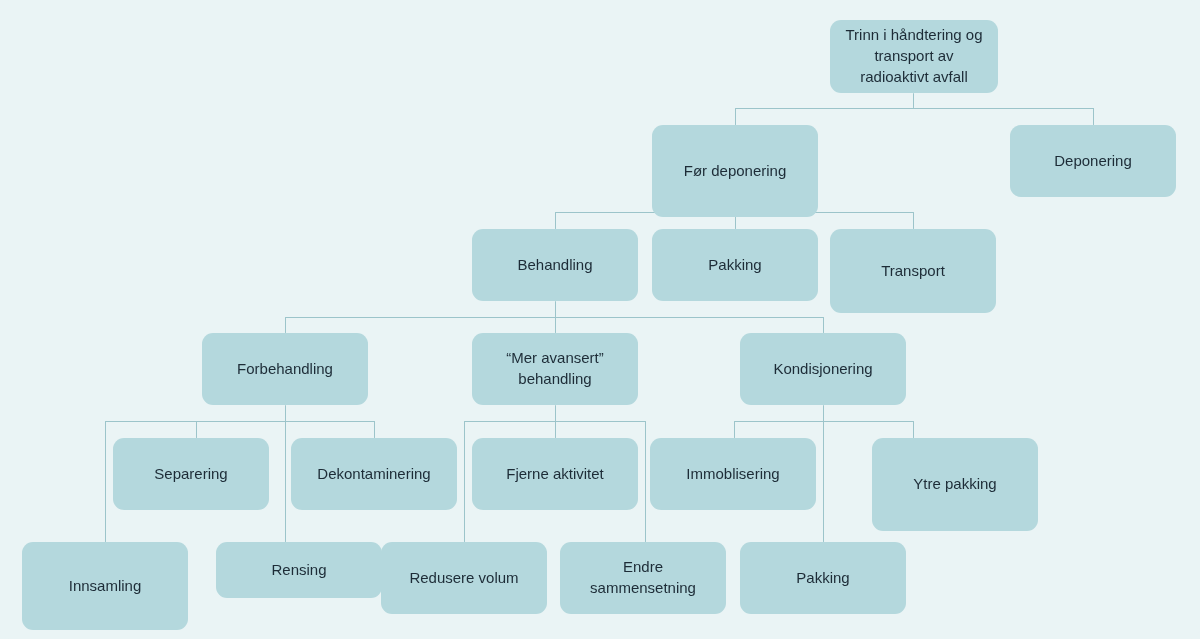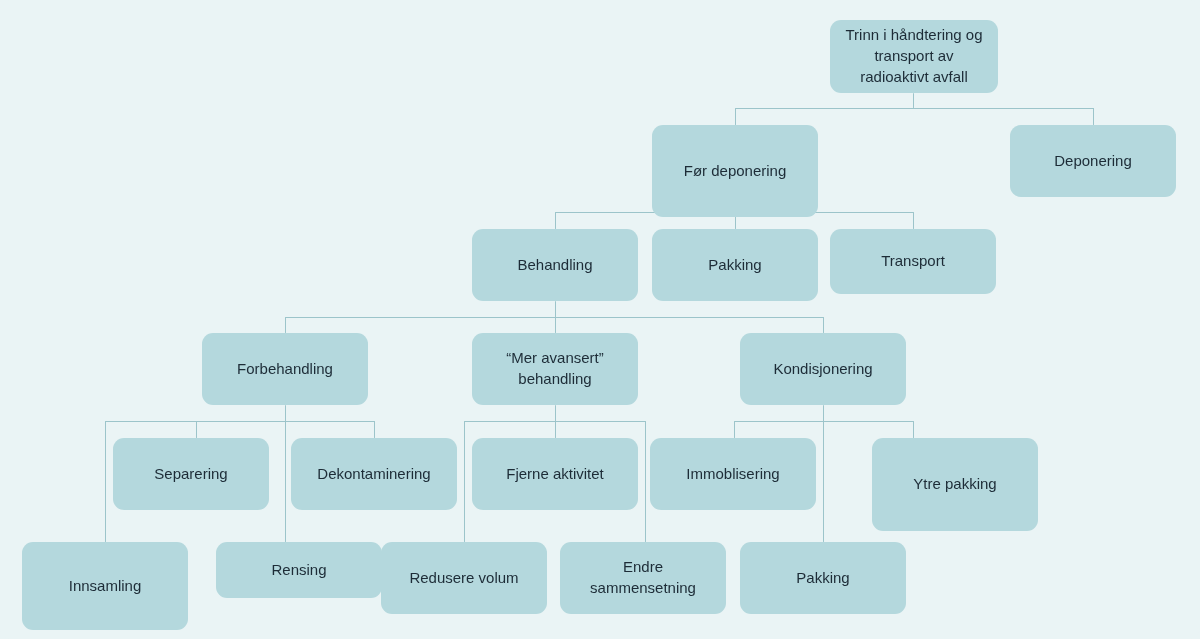--- a/index.html
+++ b/index.html
@@ -82,21 +82,21 @@
   <div class="box tight" style="left:830px;top:20px;width:168px;height:73px">Trinn i håndtering og transport av radioaktivt avfall</div>
 
   <div class="box" style="left:652px;top:125px;width:166px;height:92px">Før deponering</div>
 
   <div class="box" style="left:1010px;top:125px;width:166px;height:72px">Deponering</div>
 
   <div class="box" style="left:472px;top:229px;width:166px;height:72px">Behandling</div>
 
   <div class="box" style="left:652px;top:229px;width:166px;height:72px">Pakking</div>
 
-  <div class="box" style="left:830px;top:229px;width:166px;height:65px">Transport</div>
+  <div class="box" style="left:830px;top:229px;width:166px;height:84px">Transport</div>
 
   <div class="box" style="left:202px;top:333px;width:166px;height:72px">Forbehandling</div>
 
   <div class="box" style="left:472px;top:333px;width:166px;height:72px">“Mer avansert” behandling</div>
 
   <div class="box" style="left:740px;top:333px;width:166px;height:72px">Kondisjonering</div>
 
   <div class="box" style="left:113px;top:438px;width:156px;height:72px">Separering</div>
 
   <div class="box" style="left:291px;top:438px;width:166px;height:72px">Dekontaminering</div>

